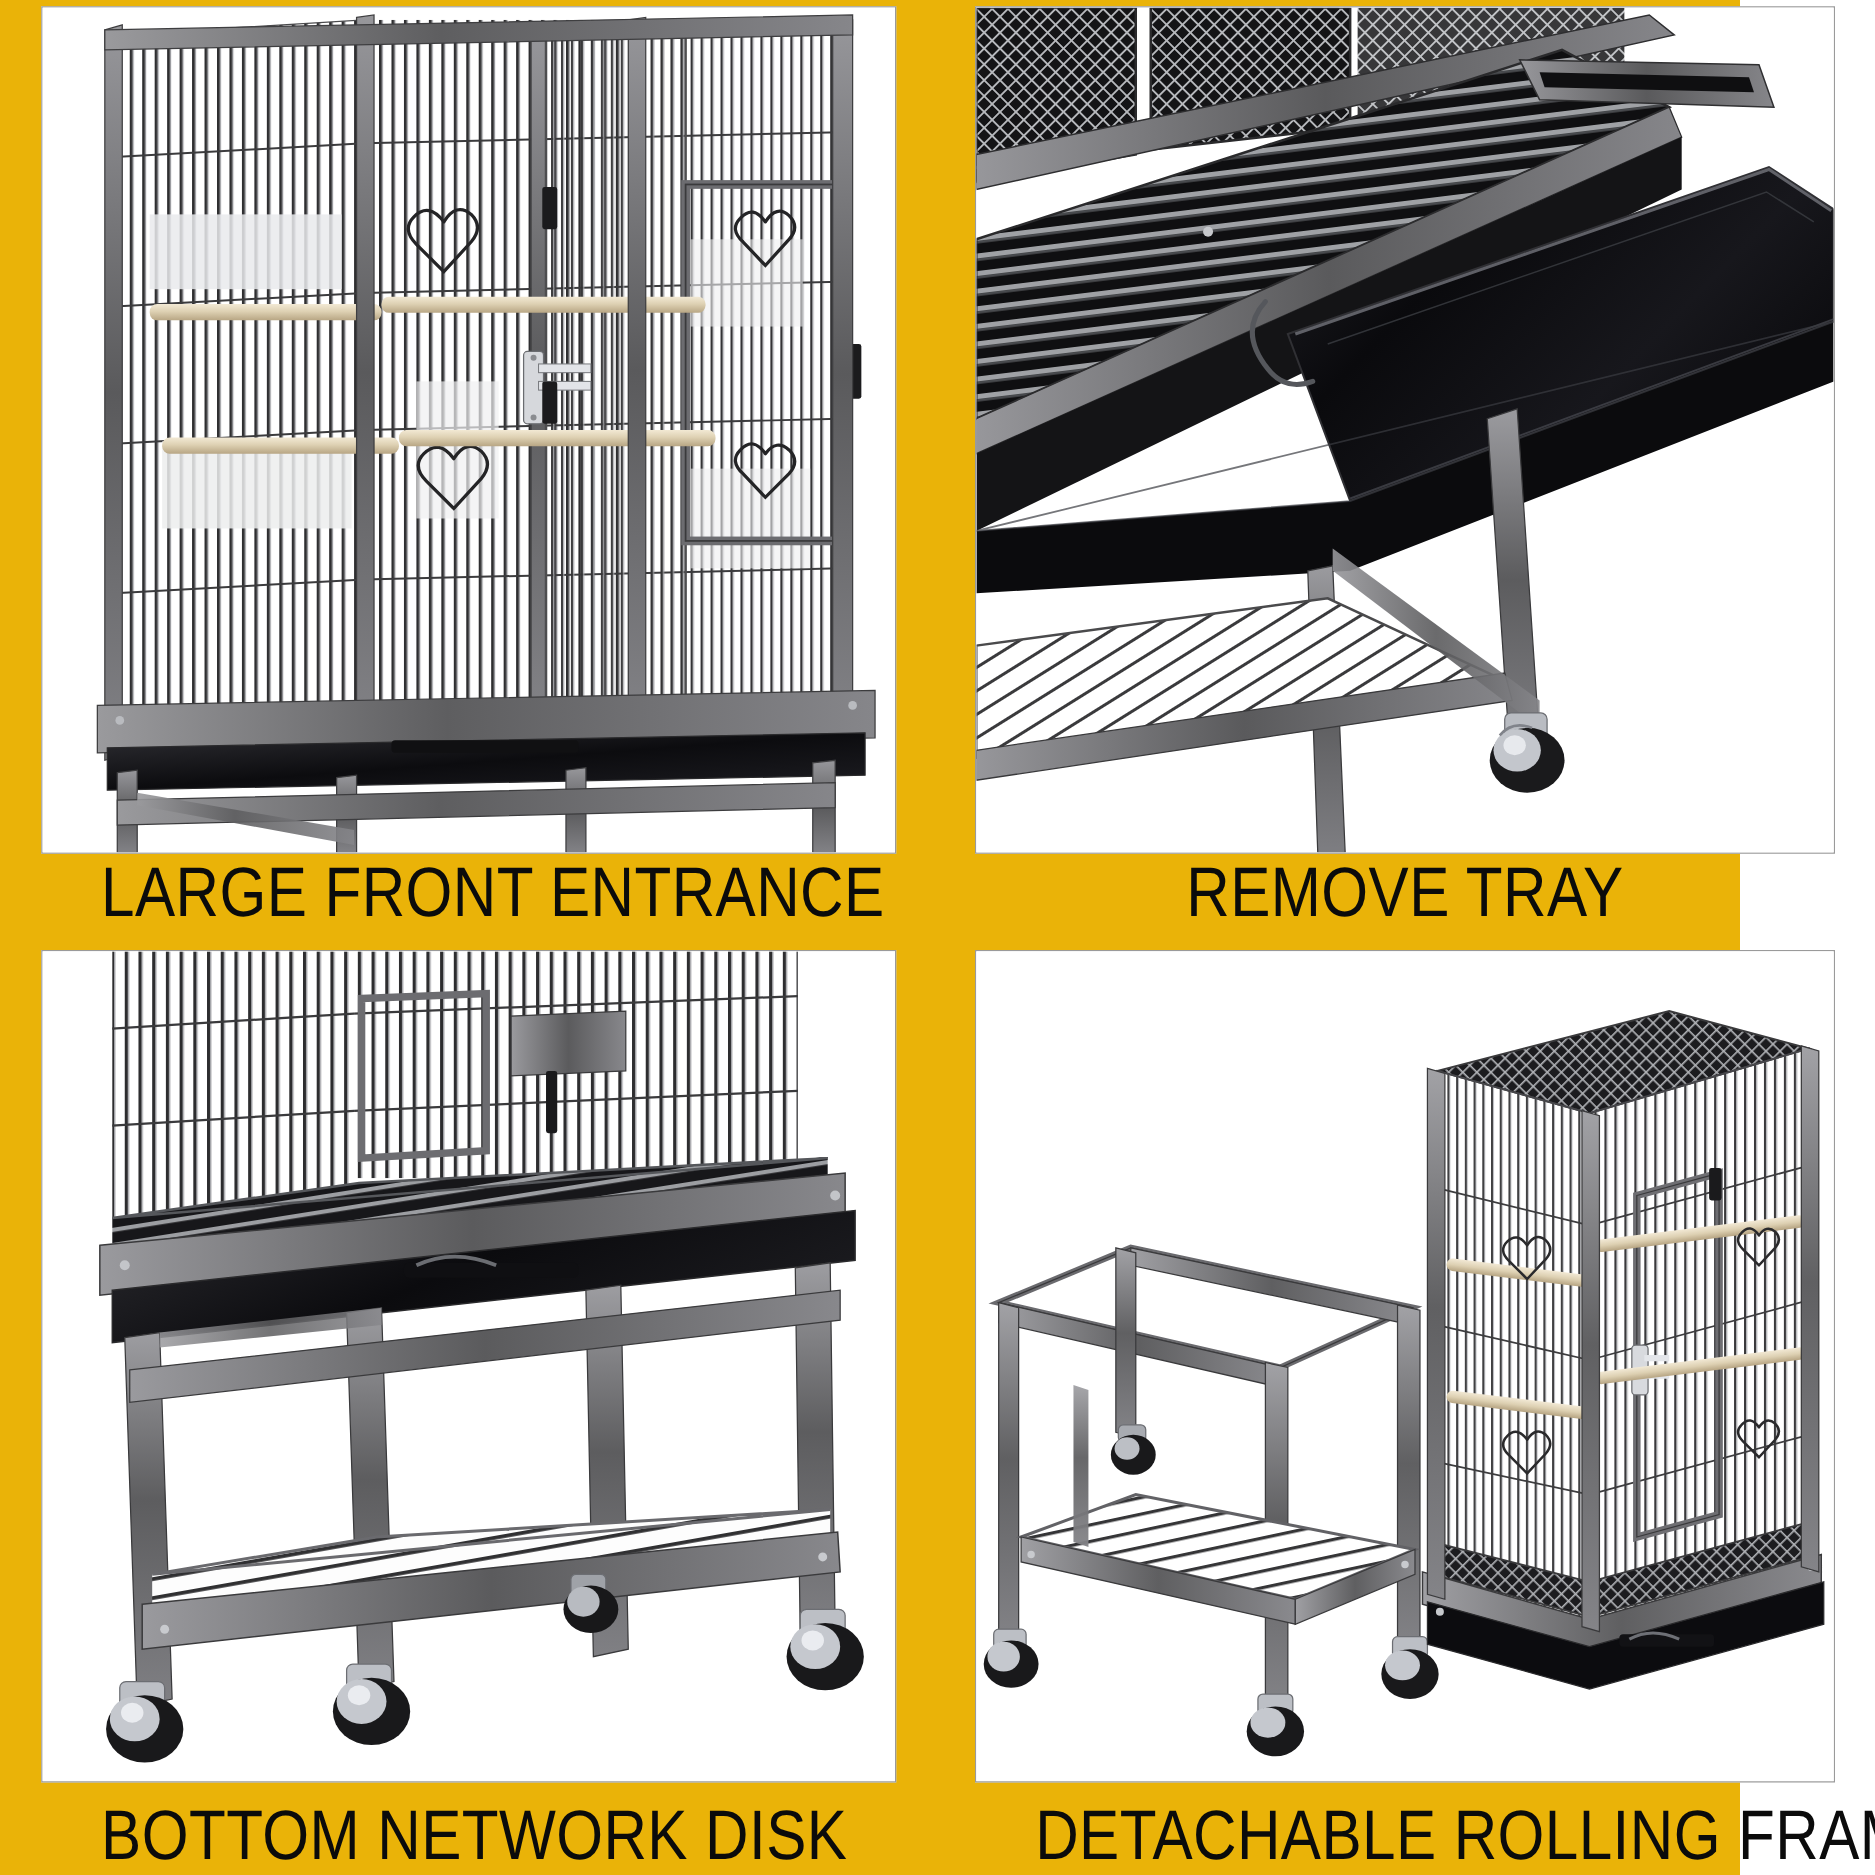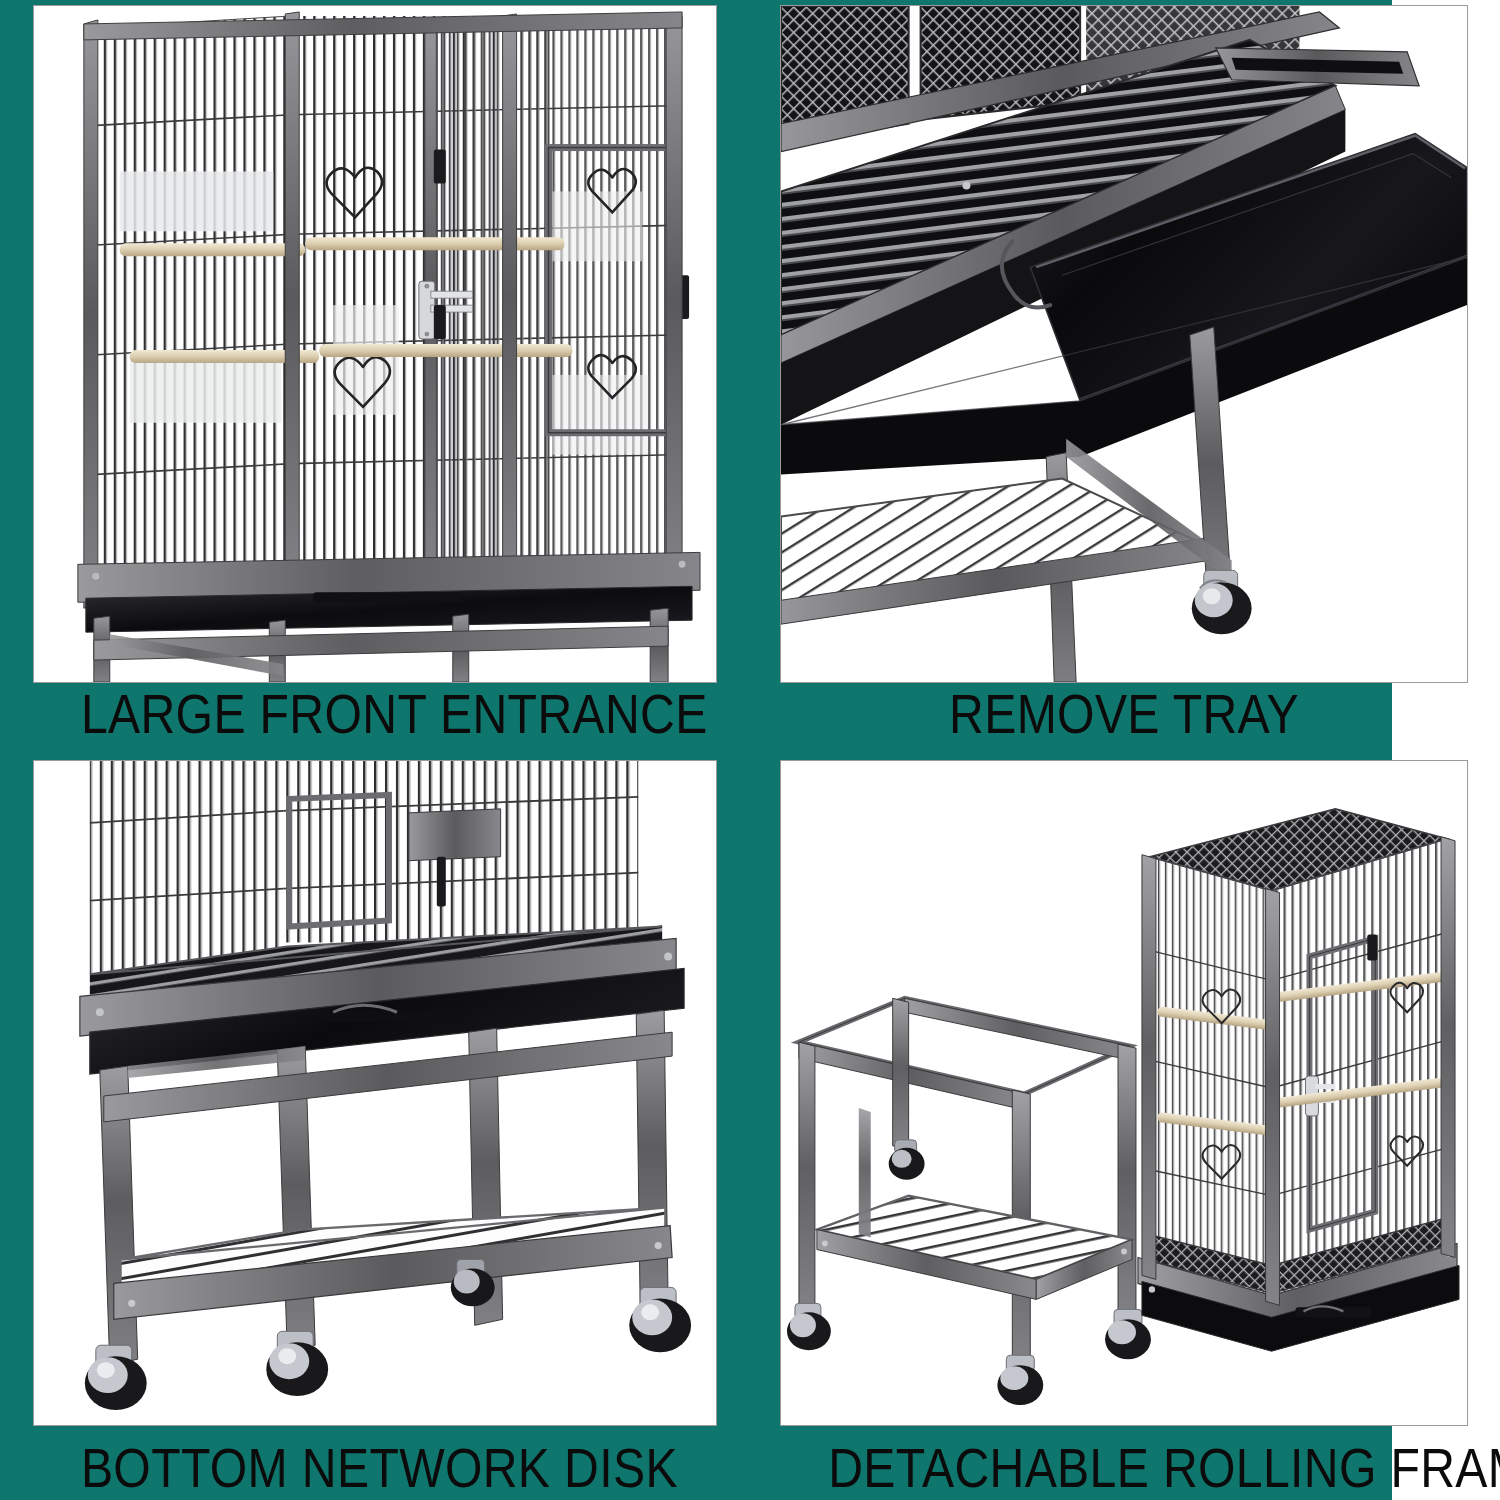--- a/index.html
+++ b/index.html
@@ -6,21 +6,21 @@
   * { box-sizing: border-box; margin: 0; padding: 0; }
   html, body {
     width: 1500px; height: 1500px;
     background: #ffffff;
     font-family: "Liberation Sans", sans-serif;
     overflow: hidden;
   }
   #sheet {
     position: relative;
     width: 1392px; height: 1500px;
-    background: #0f766e;
+    background: #eab308;
   }
 
   
   .panel {
     position: absolute;
     background: #ffffff;
     border: 1px solid #9a9a9a;
     overflow: hidden;
   }
   .panel-img {

